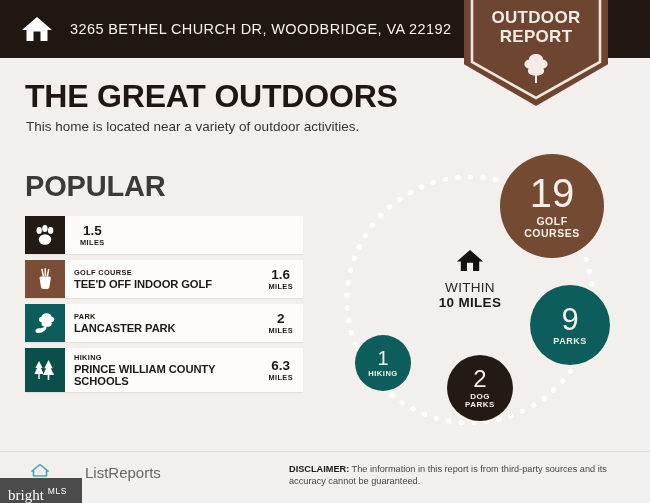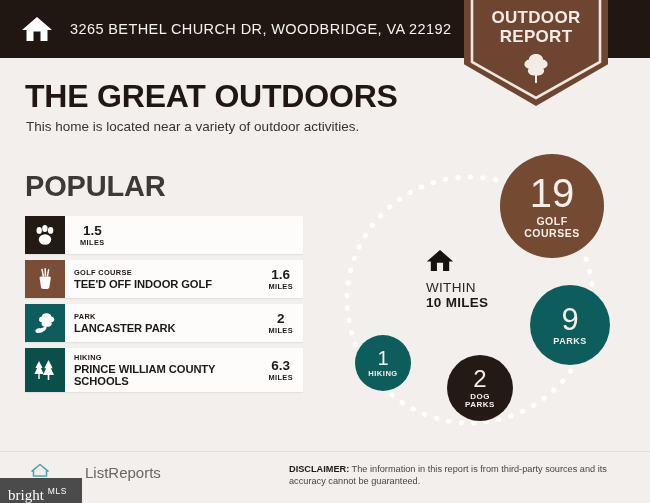--- a/index.html
+++ b/index.html
@@ -138,22 +138,22 @@
 
   .bub-dog { left: 117px; top: 215px; width: 66px; height: 66px; background: #241a15; }
   .bub-dog .bub-num { font-size: 24px; margin-bottom: 2px; }
   .bub-dog .bub-lbl { font-size: 8px; }
 
   .bub-hike { left: 25px; top: 195px; width: 56px; height: 56px; background: #0d5d5d; }
   .bub-hike .bub-num { font-size: 20px; margin-bottom: 2px; }
   .bub-hike .bub-lbl { font-size: 7.6px; }
 
   .center-block {
-    position: absolute; left: 96px; top: 108px;
-    width: 110px; text-align: left;
+    position: absolute; left: 85px; top: 108px;
+    width: 110px; text-align: center;
   }
   .center-home { margin-bottom: 3px; }
   .within-1 { font-size: 13.5px; color: #2a2522; letter-spacing: 0.3px; line-height: 15px; }
   .within-2 { font-size: 13.5px; color: #1c1a18; font-weight: 700; letter-spacing: 0.3px; line-height: 15px; }
 
   
   .footer-divider {
     position: absolute; left: 0; top: 451px; width: 650px; height: 1px;
     background: #e2ddd7;
   }

